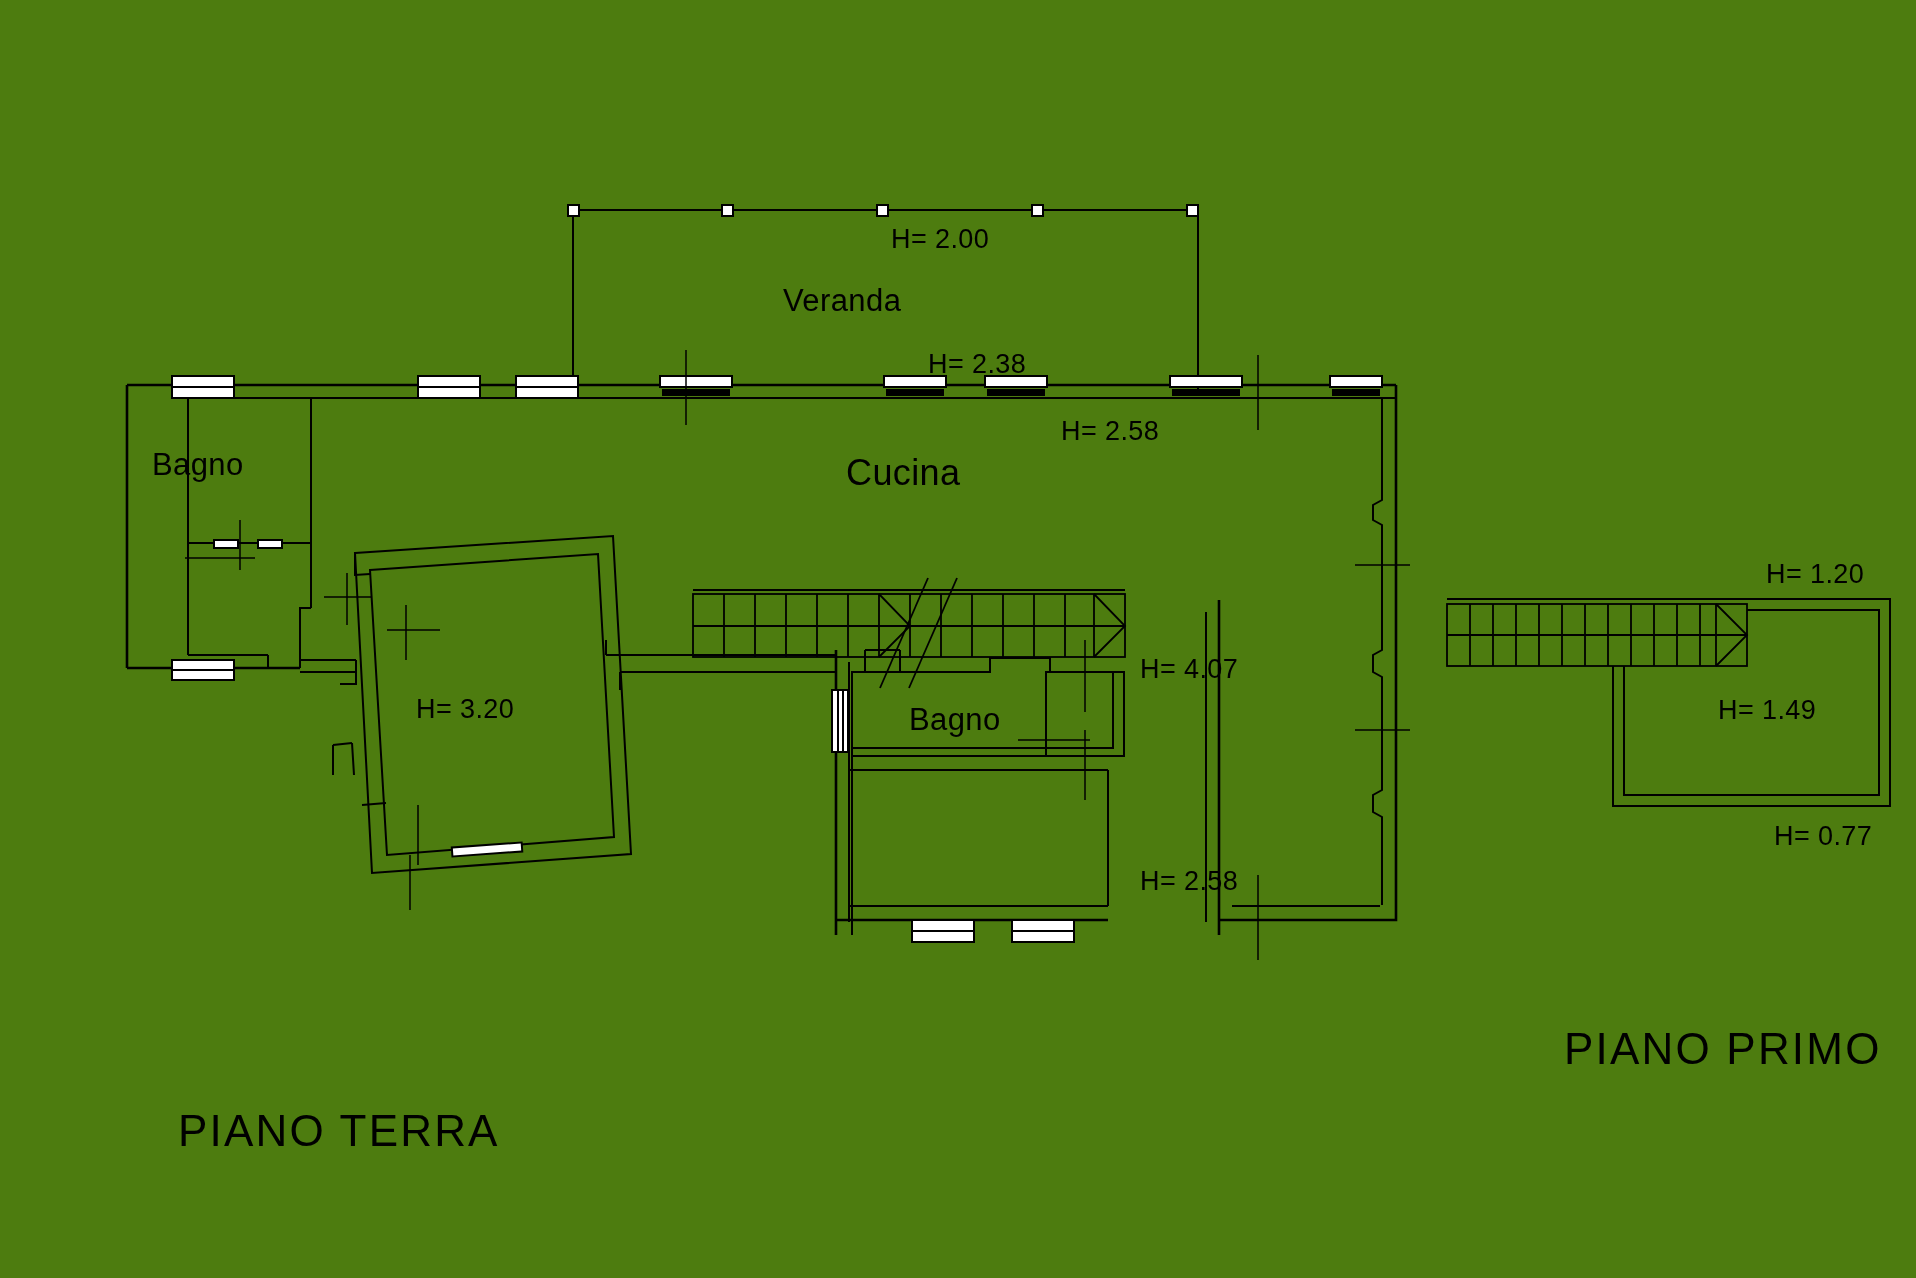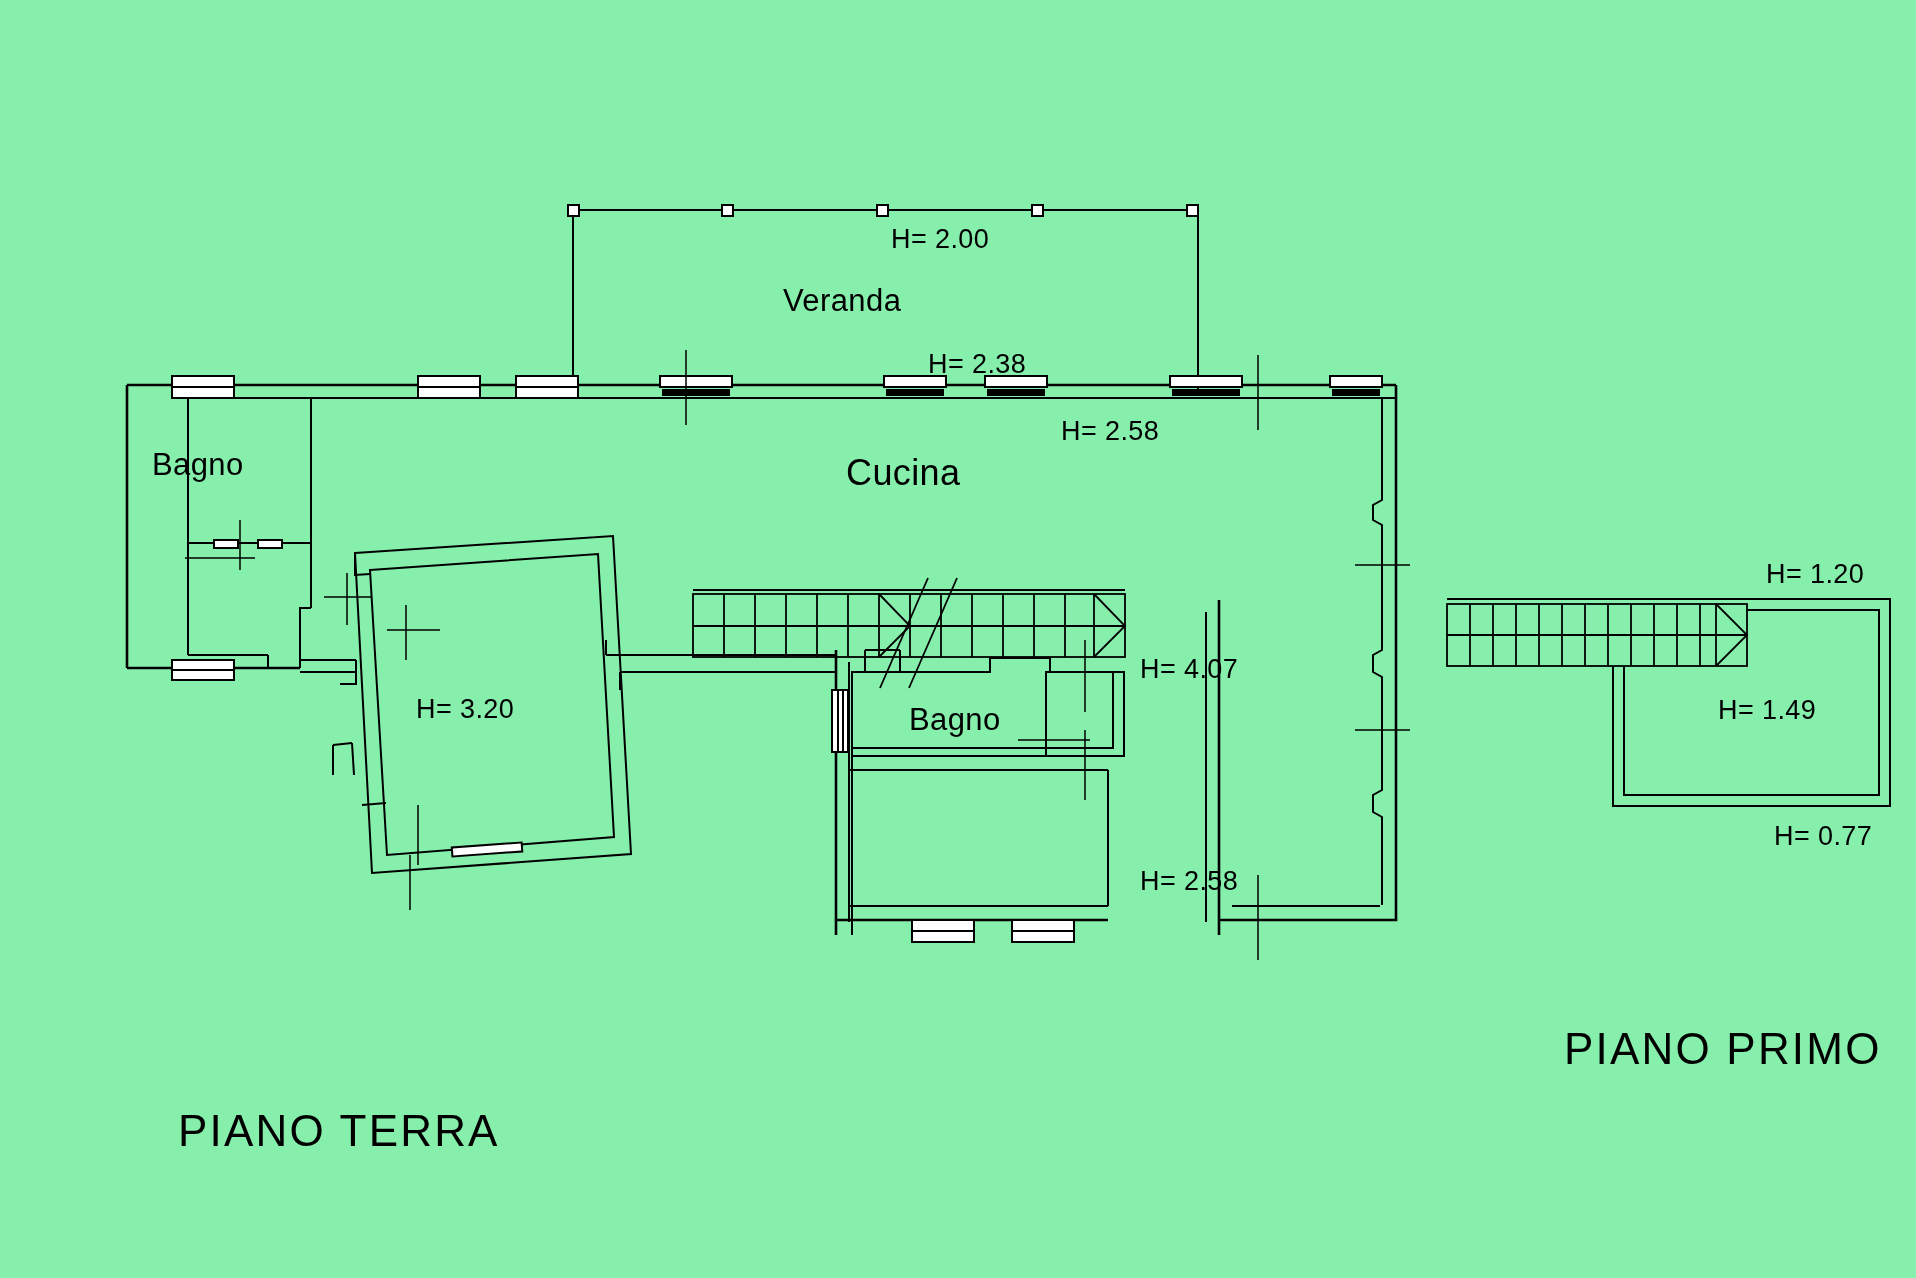--- a/index.html
+++ b/index.html
@@ -4,21 +4,21 @@
 <style>
   html, body {
     margin: 0;
     padding: 0;
     background: #ffffff;
   }
   #plan-root {
     position: relative;
     width: 1916px;
     height: 1278px;
-    background: #86efac;
+    background: #4d7c0f;
     font-family: "Liberation Sans", sans-serif;
     overflow: hidden;
   }
   svg#plan-svg {
     position: absolute;
     left: 0;
     top: 0;
     width: 1916px;
     height: 1278px;
     display: block;

